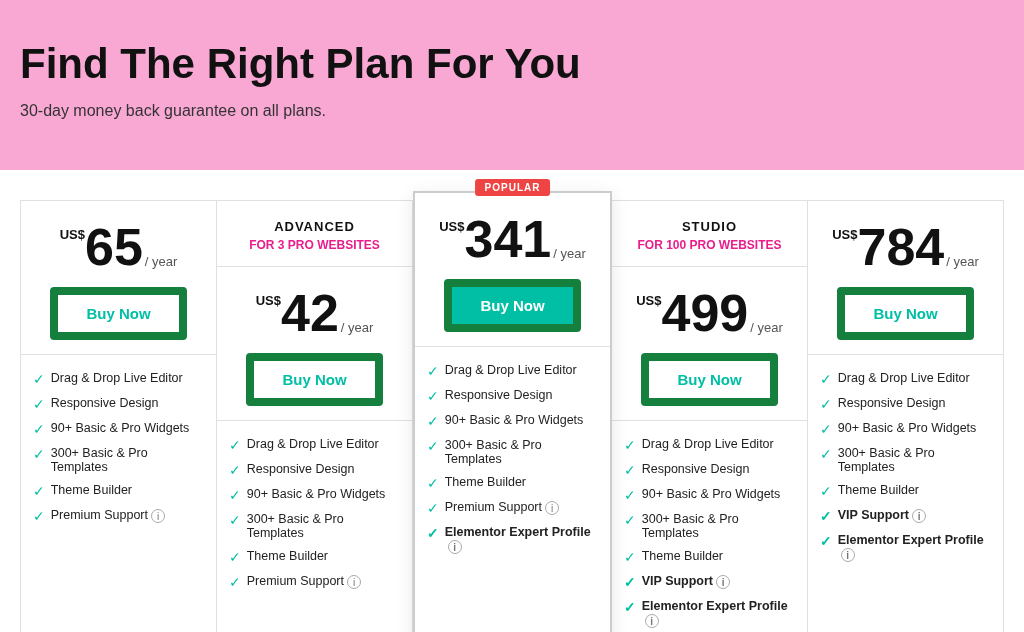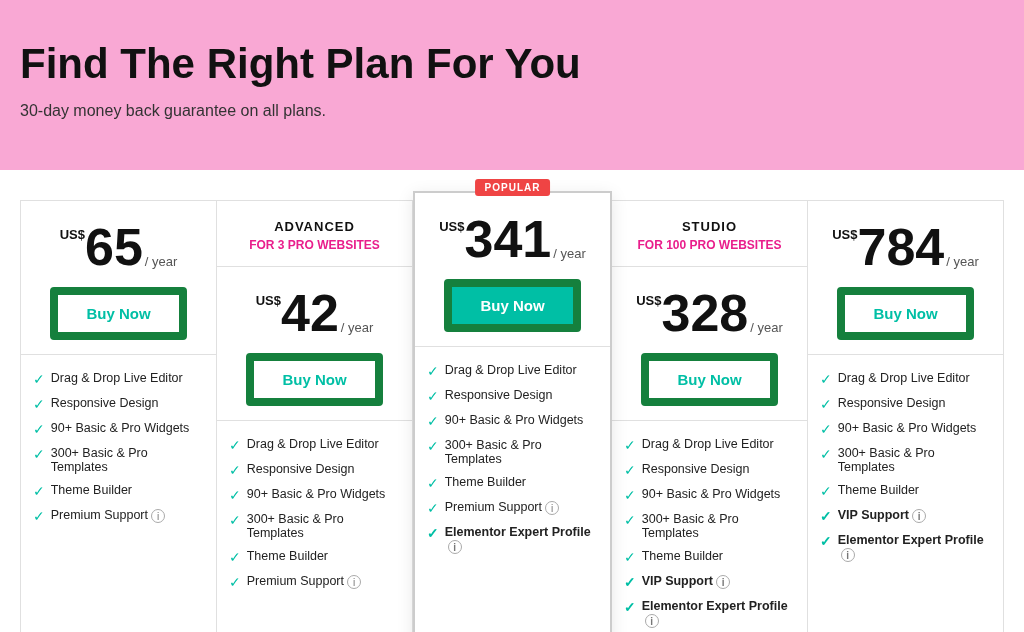--- a/index.html
+++ b/index.html
@@ -330,21 +330,21 @@
     </div>
       <div class="plan-col">
 
       <div class="plan-header">
         <div class="plan-name">STUDIO</div>
         <div class="plan-subtitle">FOR 100 PRO WEBSITES</div>
       </div>
       <div class="plan-pricing">
         <div class="price-wrap">
           <span class="currency">US$</span>
-          <span class="price-number">328</span>
+          <span class="price-number">499</span>
           <span class="per-year">/ year</span>
         </div>
         <button class="buy-btn">Buy Now</button>
       </div>
       <div class="plan-features">
 
       <div class="feature-item">
         <span class="check-icon">✓</span>
         <span>Drag &amp; Drop Live Editor</span>
       </div>

